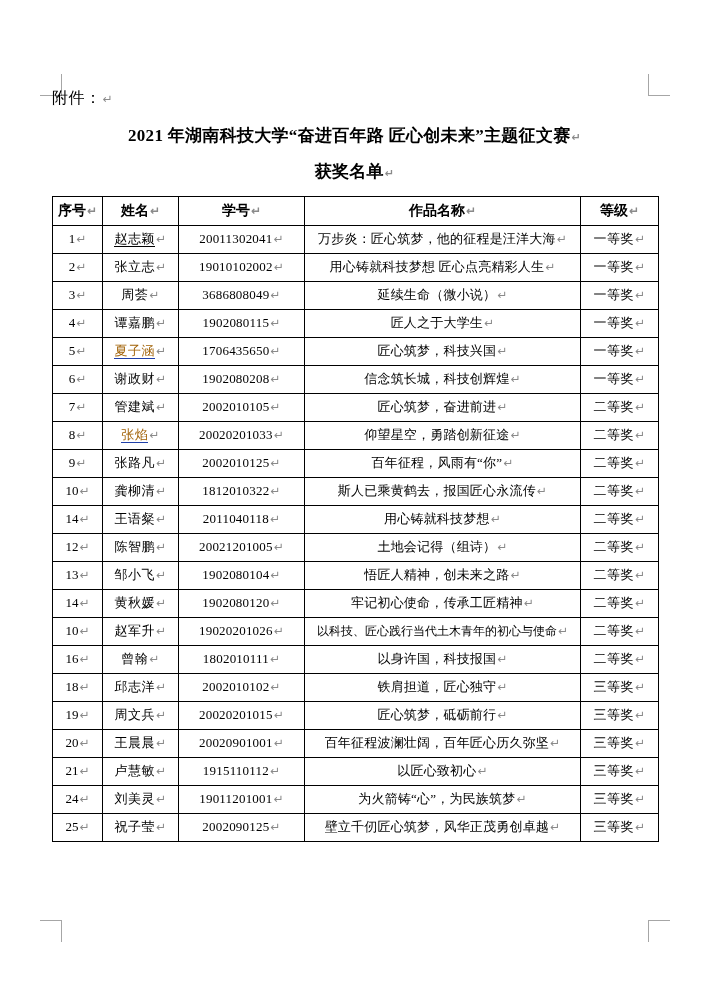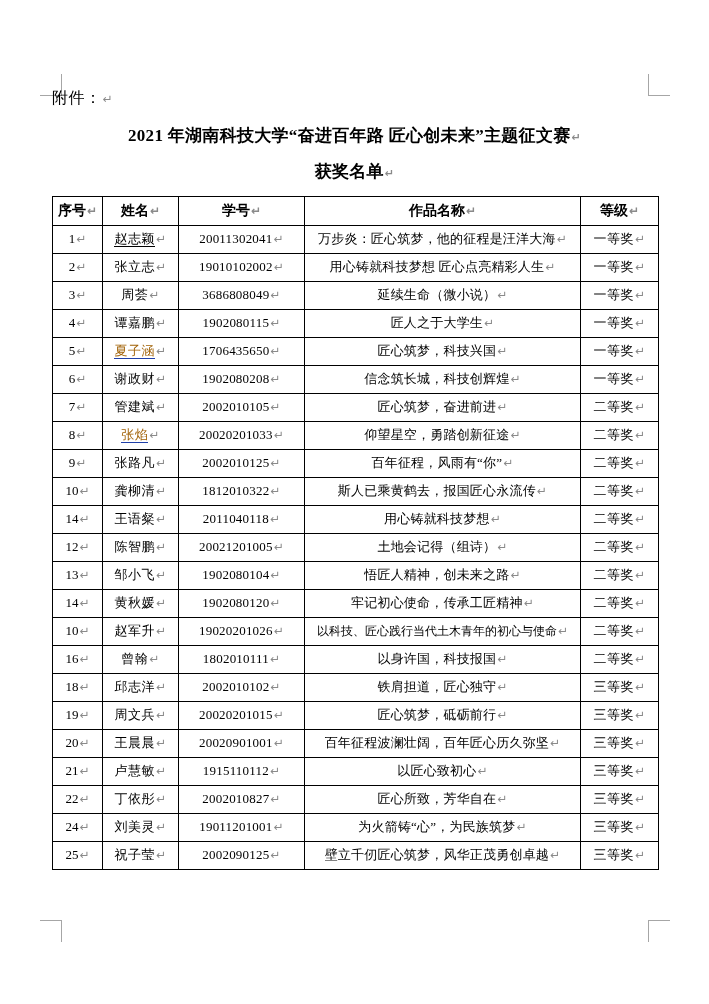--- a/index.html
+++ b/index.html
@@ -311,27 +311,20 @@
         <td class="grade"><span>三等奖</span><span class="pilcrow">↵</span></td>
       </tr>
       <tr>
         <td class="idx"><span>21</span><span class="pilcrow">↵</span></td>
         <td class="name"><span>卢慧敏</span><span class="pilcrow">↵</span></td>
         <td class="sid"><span>1915110112</span><span class="pilcrow">↵</span></td>
         <td class="title"><span>以匠心致初心</span><span class="pilcrow">↵</span></td>
         <td class="grade"><span>三等奖</span><span class="pilcrow">↵</span></td>
       </tr>
       <tr>
-        <td class="idx"><span>22</span><span class="pilcrow">↵</span></td>
-        <td class="name"><span>丁依彤</span><span class="pilcrow">↵</span></td>
-        <td class="sid"><span>2002010827</span><span class="pilcrow">↵</span></td>
-        <td class="title"><span>匠心所致，芳华自在</span><span class="pilcrow">↵</span></td>
-        <td class="grade"><span>三等奖</span><span class="pilcrow">↵</span></td>
-      </tr>
-      <tr>
         <td class="idx"><span>24</span><span class="pilcrow">↵</span></td>
         <td class="name"><span>刘美灵</span><span class="pilcrow">↵</span></td>
         <td class="sid"><span>19011201001</span><span class="pilcrow">↵</span></td>
         <td class="title"><span>为火箭铸“心”，为民族筑梦</span><span class="pilcrow">↵</span></td>
         <td class="grade"><span>三等奖</span><span class="pilcrow">↵</span></td>
       </tr>
       <tr>
         <td class="idx"><span>25</span><span class="pilcrow">↵</span></td>
         <td class="name"><span>祝子莹</span><span class="pilcrow">↵</span></td>
         <td class="sid"><span>2002090125</span><span class="pilcrow">↵</span></td>

